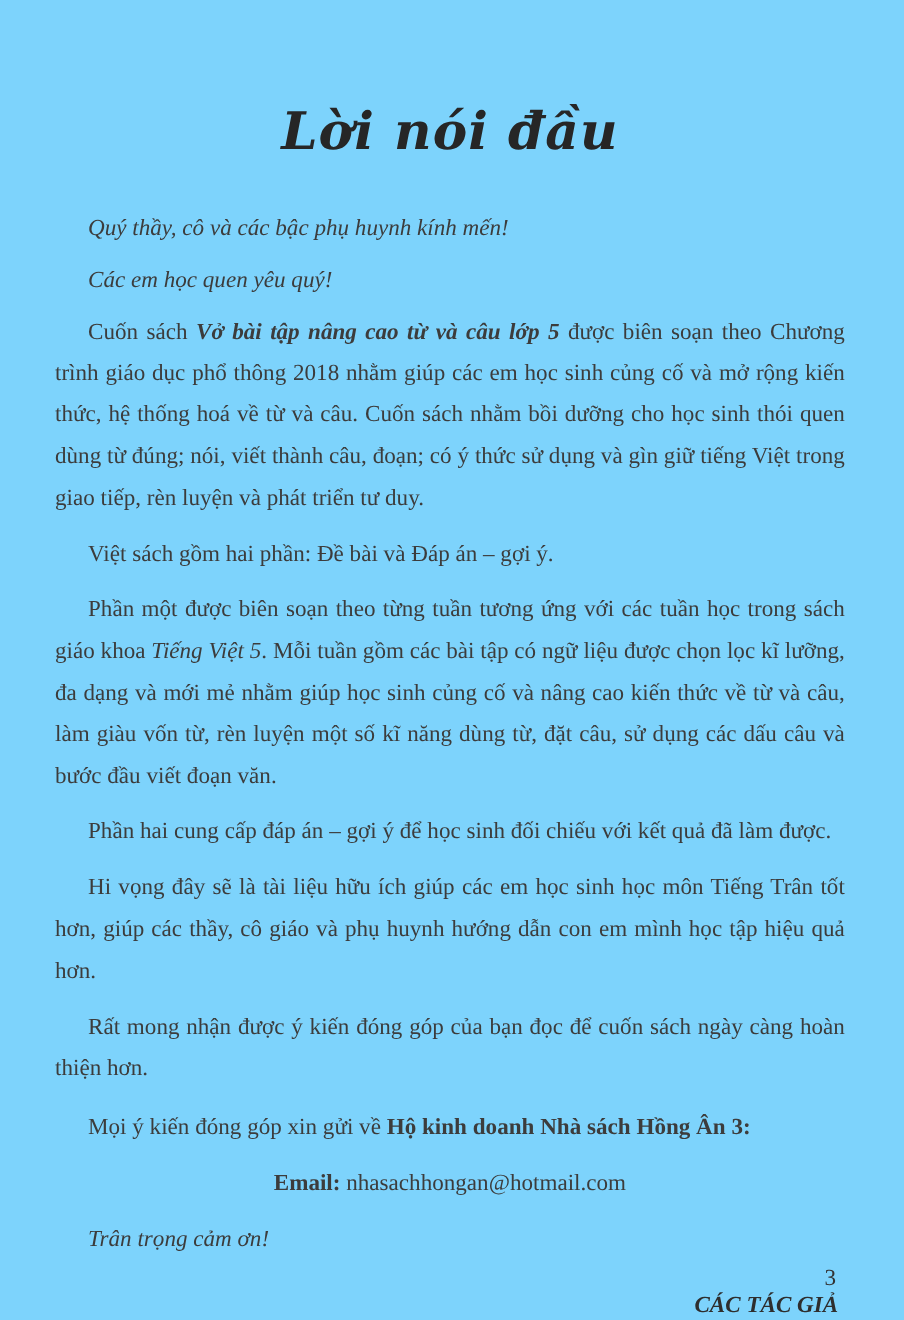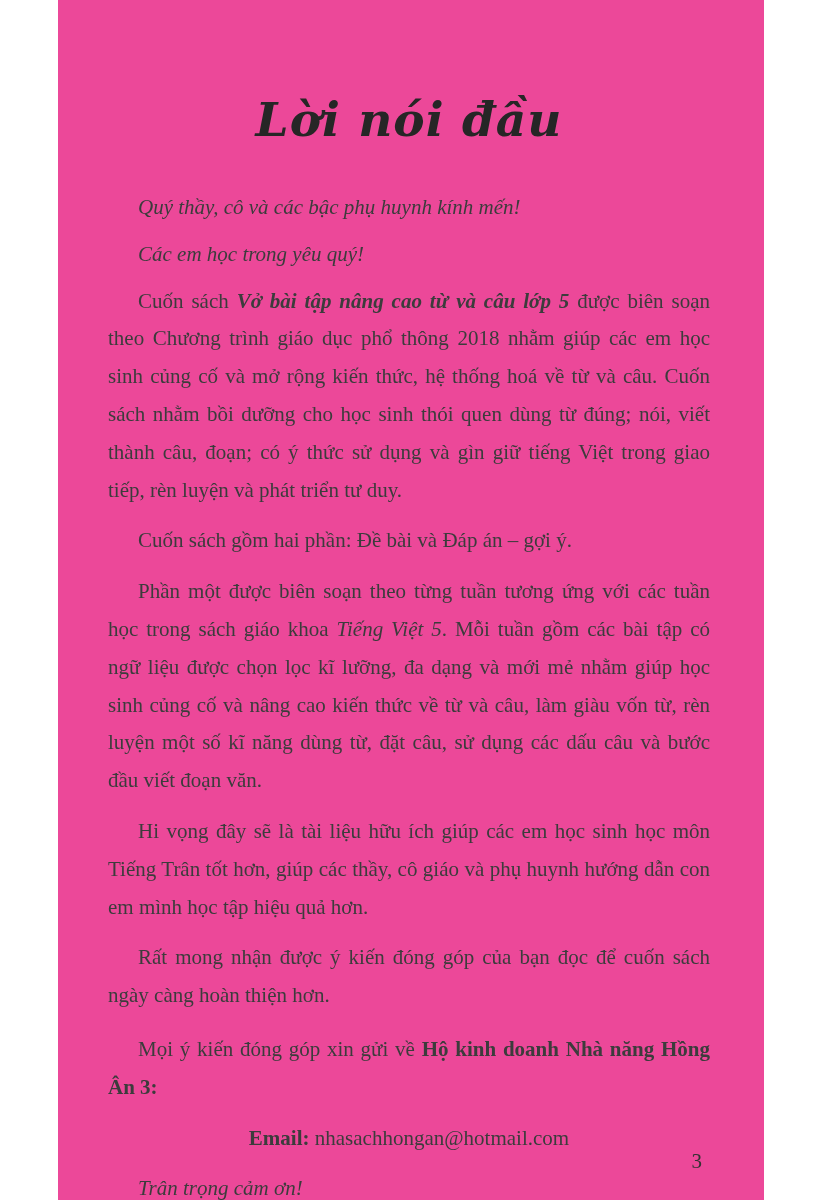--- a/index.html
+++ b/index.html
@@ -3,24 +3,24 @@
 <meta charset="utf-8">
 <title>Lời nói đầu</title>
 <style>
   html, body {
     margin: 0;
     padding: 0;
     background: #ffffff;
   }
   .page {
     position: relative;
-    width: 706px;
+    width: 822px;
     height: 1200px;
     margin: 0 auto;
-    background: #ec4899;
+    background: #7dd3fc;
     box-sizing: border-box;
     padding: 92px 54px 0 50px;
     font-family: "Liberation Serif", "DejaVu Serif", serif;
     color: #3c3c3c;
     overflow: hidden;
   }
   .title {
     margin: 0 0 42px 0;
     text-align: center;
     font-family: "DejaVu Serif", serif;
@@ -88,34 +88,35 @@
 </style>
 </head>
 <body>
 
 <div class="page">
 
   <h1 class="title">Lời nói đầu</h1>
 
   <p class="greeting">Quý thầy, cô và các bậc phụ huynh kính mến!</p>
 
-  <p class="greeting">Các em học trong yêu quý!</p>
+  <p class="greeting">Các em học quen yêu quý!</p>
 
   <p><span>Cuốn sách </span><span class="book-title">Vở bài tập nâng cao từ và câu lớp 5</span><span> được biên soạn theo Chương trình giáo dục phổ thông 2018 nhằm giúp các em học sinh củng cố và mở rộng kiến thức, hệ thống hoá về từ và câu. Cuốn sách nhằm bồi dưỡng cho học sinh thói quen dùng từ đúng; nói, viết thành câu, đoạn; có ý thức sử dụng và gìn giữ tiếng Việt trong giao tiếp, rèn luyện và phát triển tư duy.</span></p>
 
-  <p>Cuốn sách gồm hai phần: Đề bài và Đáp án – gợi ý.</p>
+  <p>Việt sách gồm hai phần: Đề bài và Đáp án – gợi ý.</p>
 
   <p><span>Phần một được biên soạn theo từng tuần tương ứng với các tuần học trong sách giáo khoa </span><span class="it">Tiếng Việt 5</span><span>. Mỗi tuần gồm các bài tập có ngữ liệu được chọn lọc kĩ lưỡng, đa dạng và mới mẻ nhằm giúp học sinh củng cố và nâng cao kiến thức về từ và câu, làm giàu vốn từ, rèn luyện một số kĩ năng dùng từ, đặt câu, sử dụng các dấu câu và bước đầu viết đoạn văn.</span></p>
 
+  <p>Phần hai cung cấp đáp án – gợi ý để học sinh đối chiếu với kết quả đã làm được.</p>
 
   <p>Hi vọng đây sẽ là tài liệu hữu ích giúp các em học sinh học môn Tiếng Trân tốt hơn, giúp các thầy, cô giáo và phụ huynh hướng dẫn con em mình học tập hiệu quả hơn.</p>
 
   <p>Rất mong nhận được ý kiến đóng góp của bạn đọc để cuốn sách ngày càng hoàn thiện hơn.</p>
 
-  <p class="contact-line"><span>Mọi ý kiến đóng góp xin gửi về </span><span class="b">Hộ kinh doanh Nhà năng Hồng Ân 3:</span></p>
+  <p class="contact-line"><span>Mọi ý kiến đóng góp xin gửi về </span><span class="b">Hộ kinh doanh Nhà sách Hồng Ân 3:</span></p>
 
 
   <p class="center"><span class="b">Email:</span><span> nhasachhongan@hotmail.com</span></p>
 
   <p class="thanks">Trân trọng cảm ơn!</p>
 
   <p class="signature">CÁC TÁC GIẢ</p>
 
   <div class="page-number">3</div>
 

